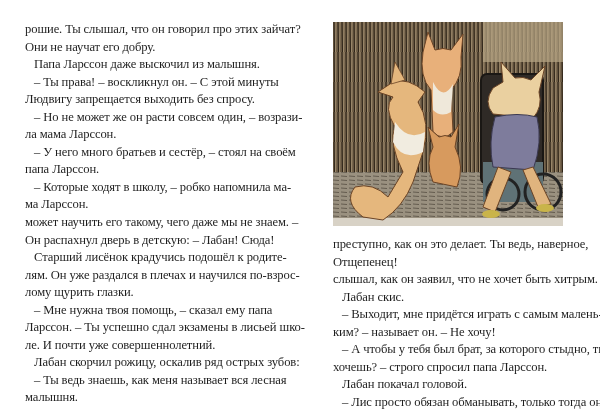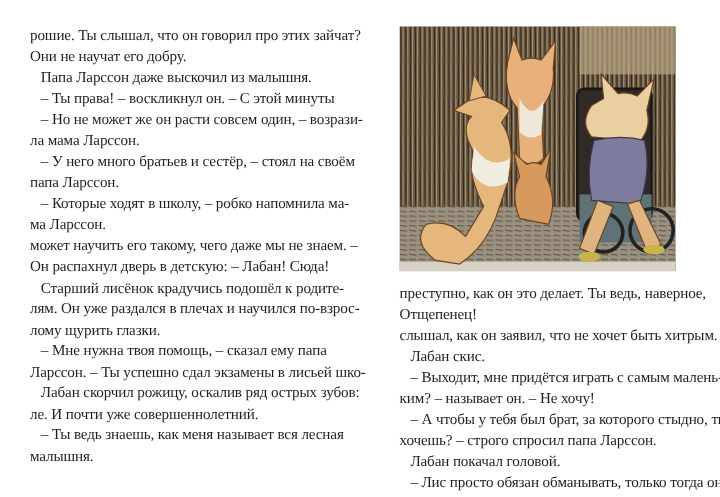--- a/index.html
+++ b/index.html
@@ -40,35 +40,36 @@
 </style>
 </head>
 <body>
 
 <div class="page page-left">
   <div class="text-block" id="left-text">
       <span class="line">рошие. Ты слышал, что он говорил про этих зайчат?</span>
       <span class="line last">Они не научат его добру.</span>
       <span class="line indent last">Папа Ларссон даже выскочил из малышня.</span>
       <span class="line indent">– Ты права! – воскликнул он. – С этой минуты</span>
+      <span class="line last">Людвигу запрещается выходить без спросу.</span>
       <span class="line indent">– Но не может же он расти совсем один, – возрази-</span>
       <span class="line last">ла мама Ларссон.</span>
       <span class="line indent">– У него много братьев и сестёр, – стоял на своём</span>
       <span class="line last">папа Ларссон.</span>
       <span class="line indent">– Которые ходят в школу, – робко напомнила ма-</span>
       <span class="line last">ма Ларссон.</span>
       <span class="line">может научить его такому, чего даже мы не знаем. –</span>
       <span class="line last">Он распахнул дверь в детскую: – Лабан! Сюда!</span>
       <span class="line indent">Старший лисёнок крадучись подошёл к родите-</span>
       <span class="line">лям. Он уже раздался в плечах и научился по-взрос-</span>
       <span class="line last">лому щурить глазки.</span>
       <span class="line indent">– Мне нужна твоя помощь, – сказал ему папа</span>
       <span class="line">Ларссон. – Ты успешно сдал экзамены в лисьей шко-</span>
+      <span class="line last">ле. И почти уже совершеннолетний.</span>
       <span class="line indent">Лабан скорчил рожицу, оскалив ряд острых зубов:</span>
-      <span class="line last">ле. И почти уже совершеннолетний.</span>
       <span class="line indent">– Ты ведь знаешь, как меня называет вся лесная</span>
       <span class="line last">малышня.</span>
     </div>
   <div class="page-number">14</div>
 </div>
 
 <div class="page page-right">
   <div class="illustration">
     <svg viewBox="0 0 230 204" preserveAspectRatio="none">
       <defs>

